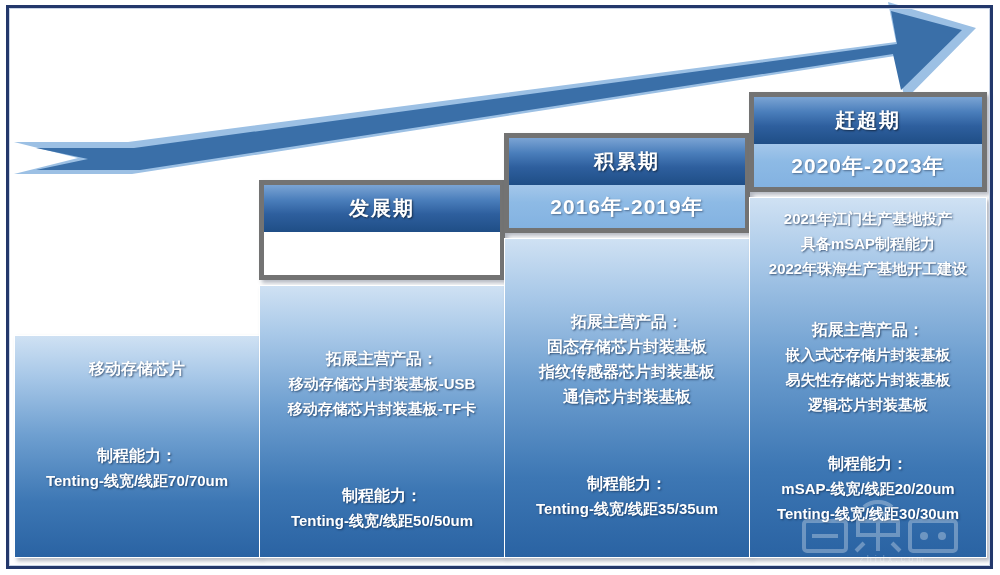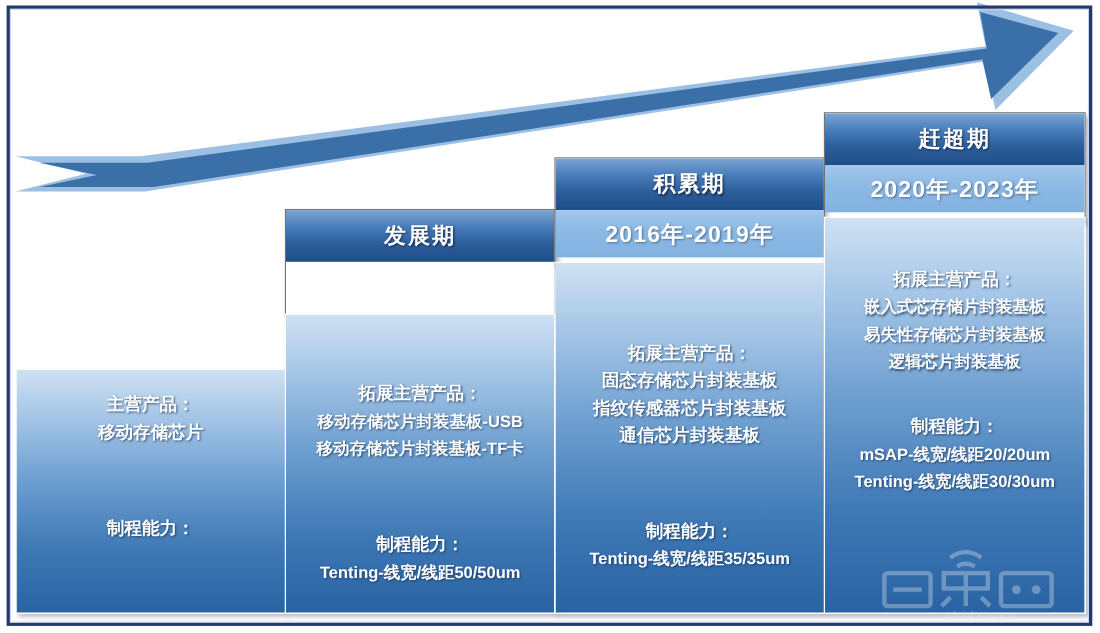--- a/index.html
+++ b/index.html
@@ -40,24 +40,24 @@
     width:1000px;height:200px;
   }
 
   
   .col{
     position:absolute;
     box-sizing:border-box;
   }
   .head{
     position:absolute;
-    left:0;top:12px;
-    width:100%;
-    box-sizing:border-box;
-    border:1px solid #737373;
+    left:0;top:2px;
+    width:100%;
+    box-sizing:border-box;
+    border:5px solid #737373;
     box-shadow:3px 3px 4px rgba(90,100,120,.45);
     overflow:hidden;
   }
   .head-title{
     height:47px;
     display:flex;align-items:center;justify-content:center;
     background:linear-gradient(to bottom,#7ba4d4 0%,#4a7ebb 32%,#2e5f9e 62%,#1f4e86 100%);
     color:#ffffff;
     font-weight:bold;
     font-size:20px;
@@ -127,26 +127,26 @@
     <polygon fill="#9cc0e4" points="14,142 78,158 14,174 132,174 895,56 905,100 976,28 888,2 896,42 128,142"></polygon>
 
     <polygon fill="#3a6fa8" points="36,148 88,159 36,170 140,170 893,54 901,90 962,30 891,11 897,44 134,148"></polygon>
   </svg>
 
   <div class="col" style="left:14px; top:228px; width:246px; height:330px;">
     <div class="body" style="top:107px; height:223px;">
       <div class="body-inner">
         <div class="spacer" style="height:20px;"></div>
         <div class="grp">
-          <div class="line">主营产品：</div>
           <div class="line">移动存储芯片</div>
         </div>
         <div class="spacer" style="height:62px;"></div>
         <div class="grp">
           <div class="line">制程能力：</div>
+          <div class="line sm">Tenting-线宽/线距70/70um</div>
         </div>
       </div>
     </div>
   </div>
 
   <div class="col" style="left:259px; top:178px; width:246px; height:380px;">
     <div class="head" style="height:100px;">
       <div class="head-title">发展期</div>
     </div>
     <div class="body" style="top:107px; height:273px;">
@@ -190,20 +190,25 @@
   </div>
 
   <div class="col" style="left:749px; top:90px; width:238px; height:468px;">
     <div class="head" style="height:100px;">
       <div class="head-title">赶超期</div>
       <div class="head-date">2020年-2023年</div>
     </div>
     <div class="body" style="top:107px; height:361px;">
       <div class="body-inner">
         <div class="spacer" style="height:8px;"></div>
+        <div class="grp">
+          <div class="line sm">2021年江门生产基地投产</div>
+          <div class="line sm">具备mSAP制程能力</div>
+          <div class="line sm">2022年珠海生产基地开工建设</div>
+        </div>
         <div class="spacer" style="height:36px;"></div>
         <div class="grp">
           <div class="line">拓展主营产品：</div>
           <div class="line sm">嵌入式芯存储片封装基板</div>
           <div class="line sm">易失性存储芯片封装基板</div>
           <div class="line sm">逻辑芯片封装基板</div>
         </div>
         <div class="spacer" style="height:34px;"></div>
         <div class="grp">
           <div class="line">制程能力：</div>

